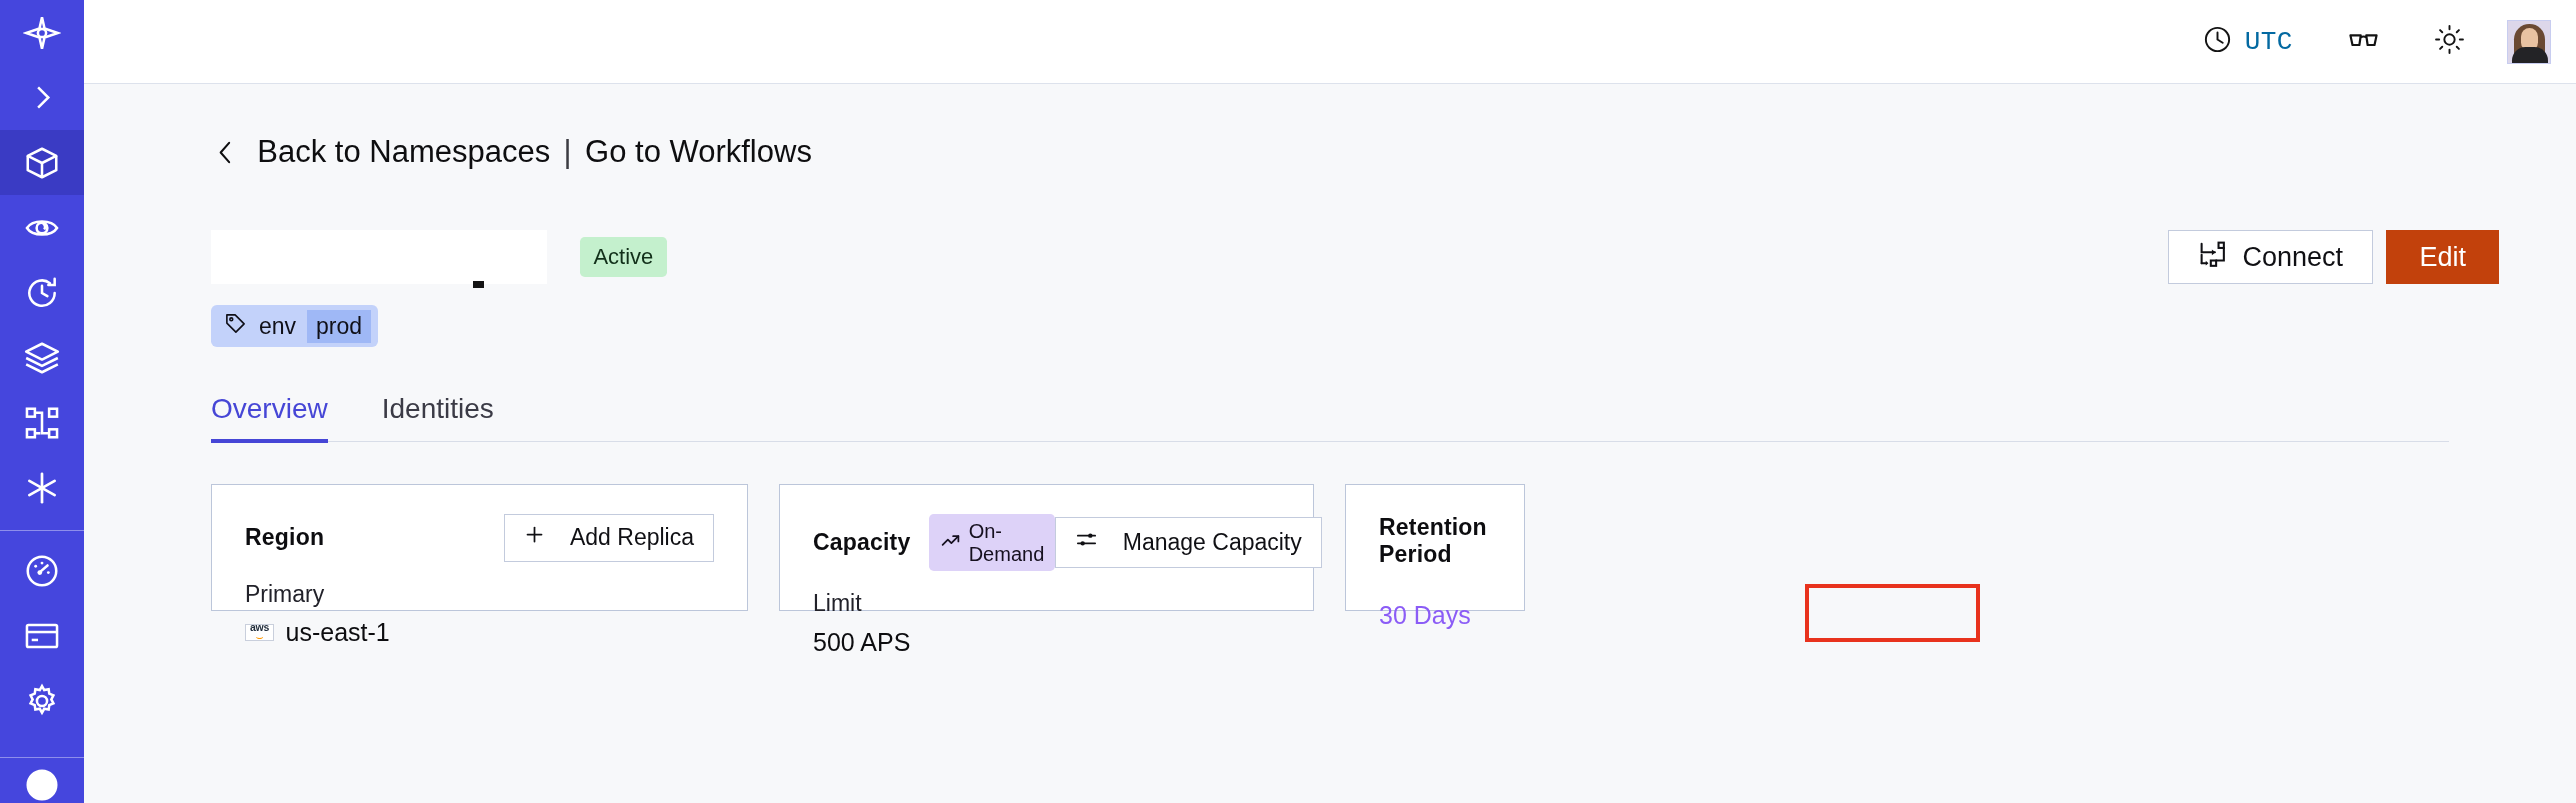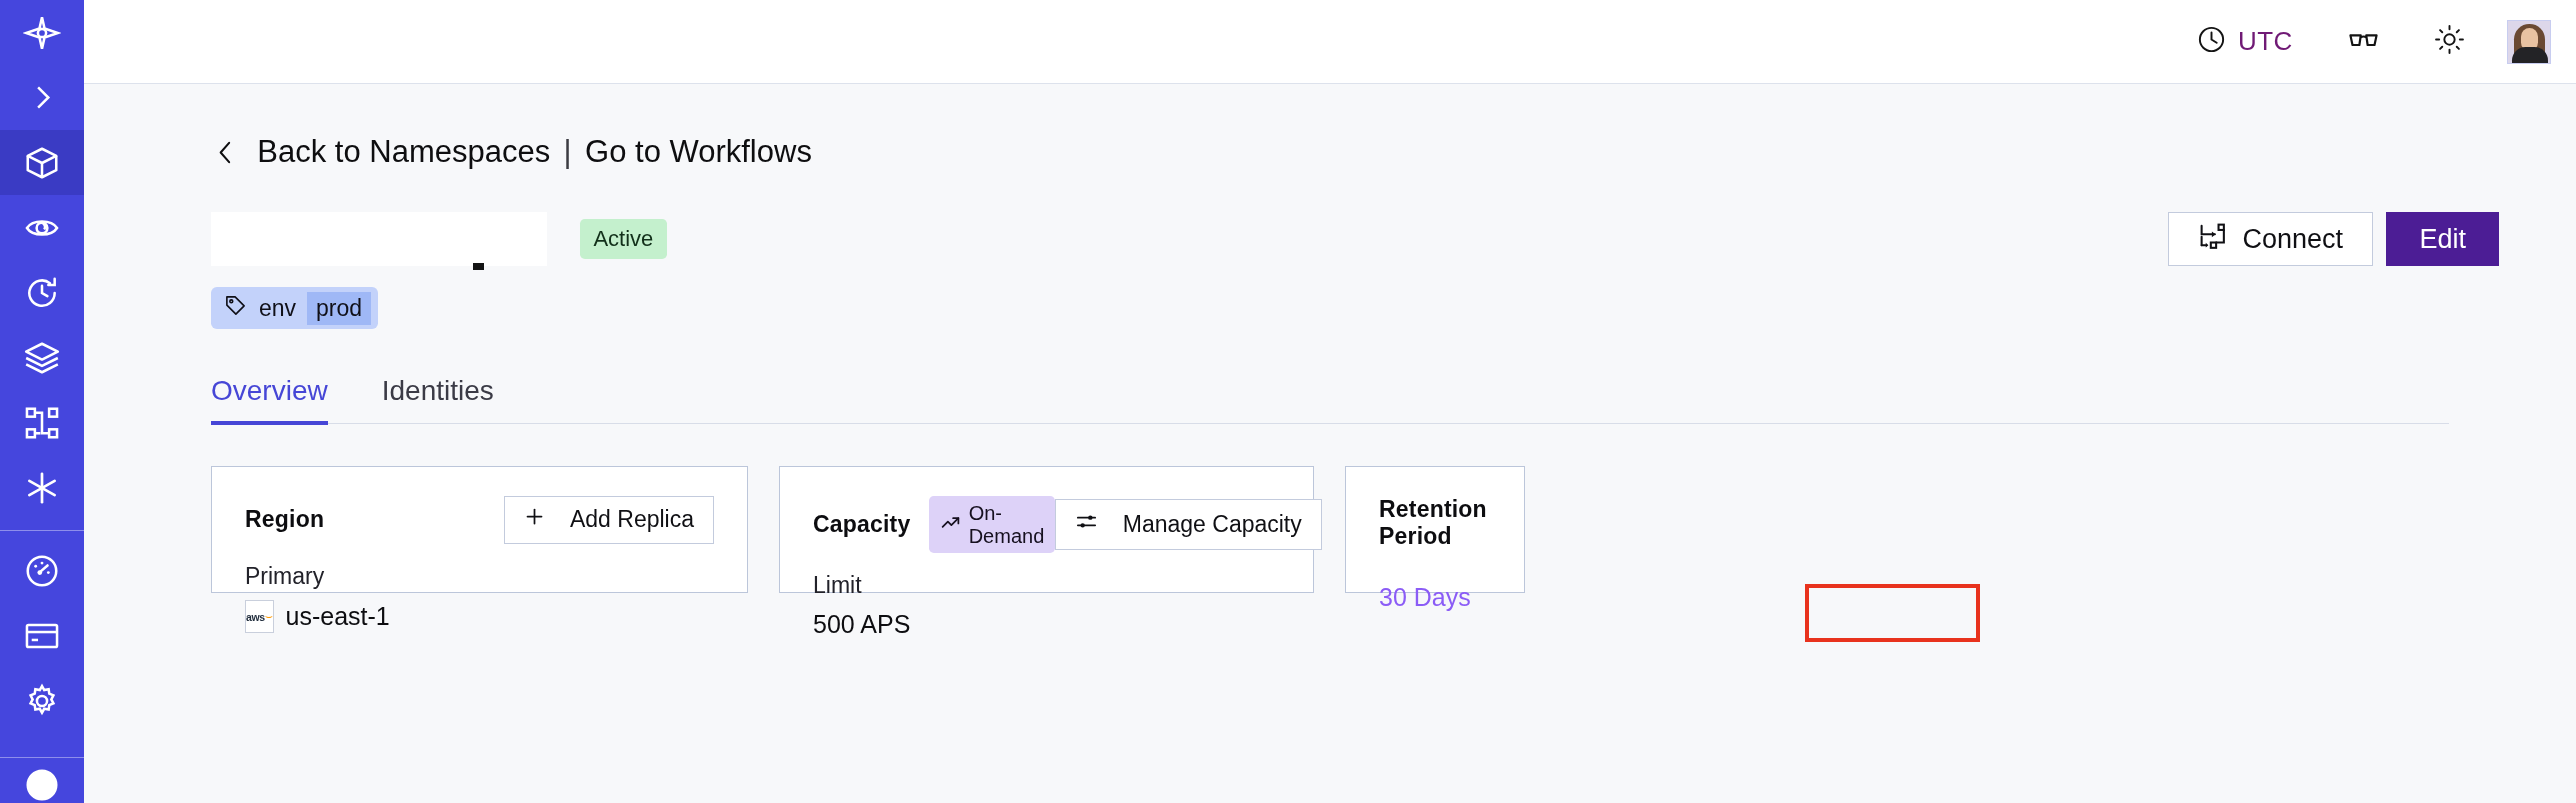--- a/index.html
+++ b/index.html
@@ -34,21 +34,21 @@
   
   .main { flex: 1 1 auto; display: flex; flex-direction: column; min-width: 0; }
 
   .topbar {
     height: 84px; background: #ffffff;
     border-bottom: 1px solid #dde2ec;
     display: flex; align-items: center; justify-content: flex-end;
     padding-right: 25px; gap: 0px;
     flex: 0 0 84px;
   }
-  .tb-item { display: flex; align-items: center; gap: 11.5px; padding: 0 27px; color: #701a75; }
+  .tb-item { display: flex; align-items: center; gap: 11.5px; padding: 0 27px; color: #0369a1; font-family: Liberation Mono, monospace; }
   .tb-label { font-size: 26px; letter-spacing: 0.4px; }
   .avatar {
     width: 44px; height: 44px; border: 1.9px solid #c8cdf0;
     background: #ddd7ea; overflow: hidden; position: relative;
     margin-left: 15.3px;
   }
   .avatar .hair {
     position: absolute; left: 5.8px; top: 3.8px; width: 31px; height: 38px;
     background: #6b4a33; border-radius: 15.3px 15.3px 9.6px 9.6px;
   }
@@ -60,21 +60,21 @@
     position: absolute; left: 3.8px; bottom: 0; width: 36px; height: 15.3px;
     background: #232326; border-radius: 13.4px 13.4px 0 0;
   }
 
   
   .content { flex: 1 1 auto; padding: 0 0 0 0; position: relative; }
   .inner { padding: 50px 77px 0 127px; }
 
   .breadcrumb {
     display: flex; align-items: center; gap: 0px;
-    font-size: 31px; color: #0e0e10; margin-bottom: 42px;
+    font-size: 31px; color: #0e0e10; margin-bottom: 60px;
   }
   .chev { margin-right: 17.3px; display: flex; align-items: center; }
   .bc-link { cursor: pointer; }
   .bc-sep { margin: 0 13.4px; color: #3c3c42; font-weight: 300; }
 
   .title-row {
     display: flex; align-items: center; height: 54px; margin-bottom: 7.7px;
   }
   .title-redacted {
     width: 336px; height: 54px; background: #ffffff; position: relative;
@@ -91,21 +91,21 @@
   .title-actions { margin-left: auto; display: flex; align-items: center; gap: 13.4px; }
   .btn {
     display: inline-flex; align-items: center; gap: 15.3px;
     font-size: 27px; cursor: pointer; white-space: nowrap;
   }
   .btn-connect {
     background: #ffffff; border: 1px solid #c3cbdd; color: #101014;
     padding: 13.4px 29px; height: 54px;
   }
   .btn-edit {
-    background: #4c1d95; color: #ffffff; border: none;
+    background: #c2410c; color: #ffffff; border: none;
     padding: 13.4px 33px; height: 54px; font-size: 27px;
   }
 
   .tag-chip {
     display: inline-flex; align-items: center; gap: 11.5px;
     background: #c3d2fa; border-radius: 5.8px;
     padding: 4.8px 7.7px 4.8px 13.4px; font-size: 23px; color: #101018;
     margin-top: 13.4px;
   }
   .tag-chip .tag-val {
@@ -151,22 +151,22 @@
     display: inline-flex; align-items: center; gap: 25px;
     cursor: pointer; white-space: nowrap;
   }
   .card-sub { font-size: 23px; color: #22222a; margin-top: 19px; }
   .card-val {
     font-size: 25px; color: #0d0d10; margin-top: 10.5px;
     display: flex; align-items: center; gap: 11.5px;
   }
   .card-val-big { font-size: 25px; color: #8b5cf6; margin-top: 33px; }
   .aws-logo {
-    width: 29px; height: 33px; border: 1px solid #c9cfdc; background: #fff;
-    display: flex; flex-direction: row; align-items: center; justify-content: center;
+    width: 29px; height: 17px; border: 1px solid #c9cfdc; background: #fff;
+    display: flex; flex-direction: column; align-items: center; justify-content: center;
     line-height: 1;
   }
   .aws-logo .aws-txt { font-size: 10.5px; font-weight: 700; color: #232f3e; letter-spacing: -0.3px; }
   .aws-logo .aws-sw { font-size: 12.5px; color: #ff9900; margin-top: -1.9px; line-height: 1; }
 
   .annot-box {
     position: absolute; border: 4.8px solid #e8321d; pointer-events: none;
   }
 </style>
 </head>

